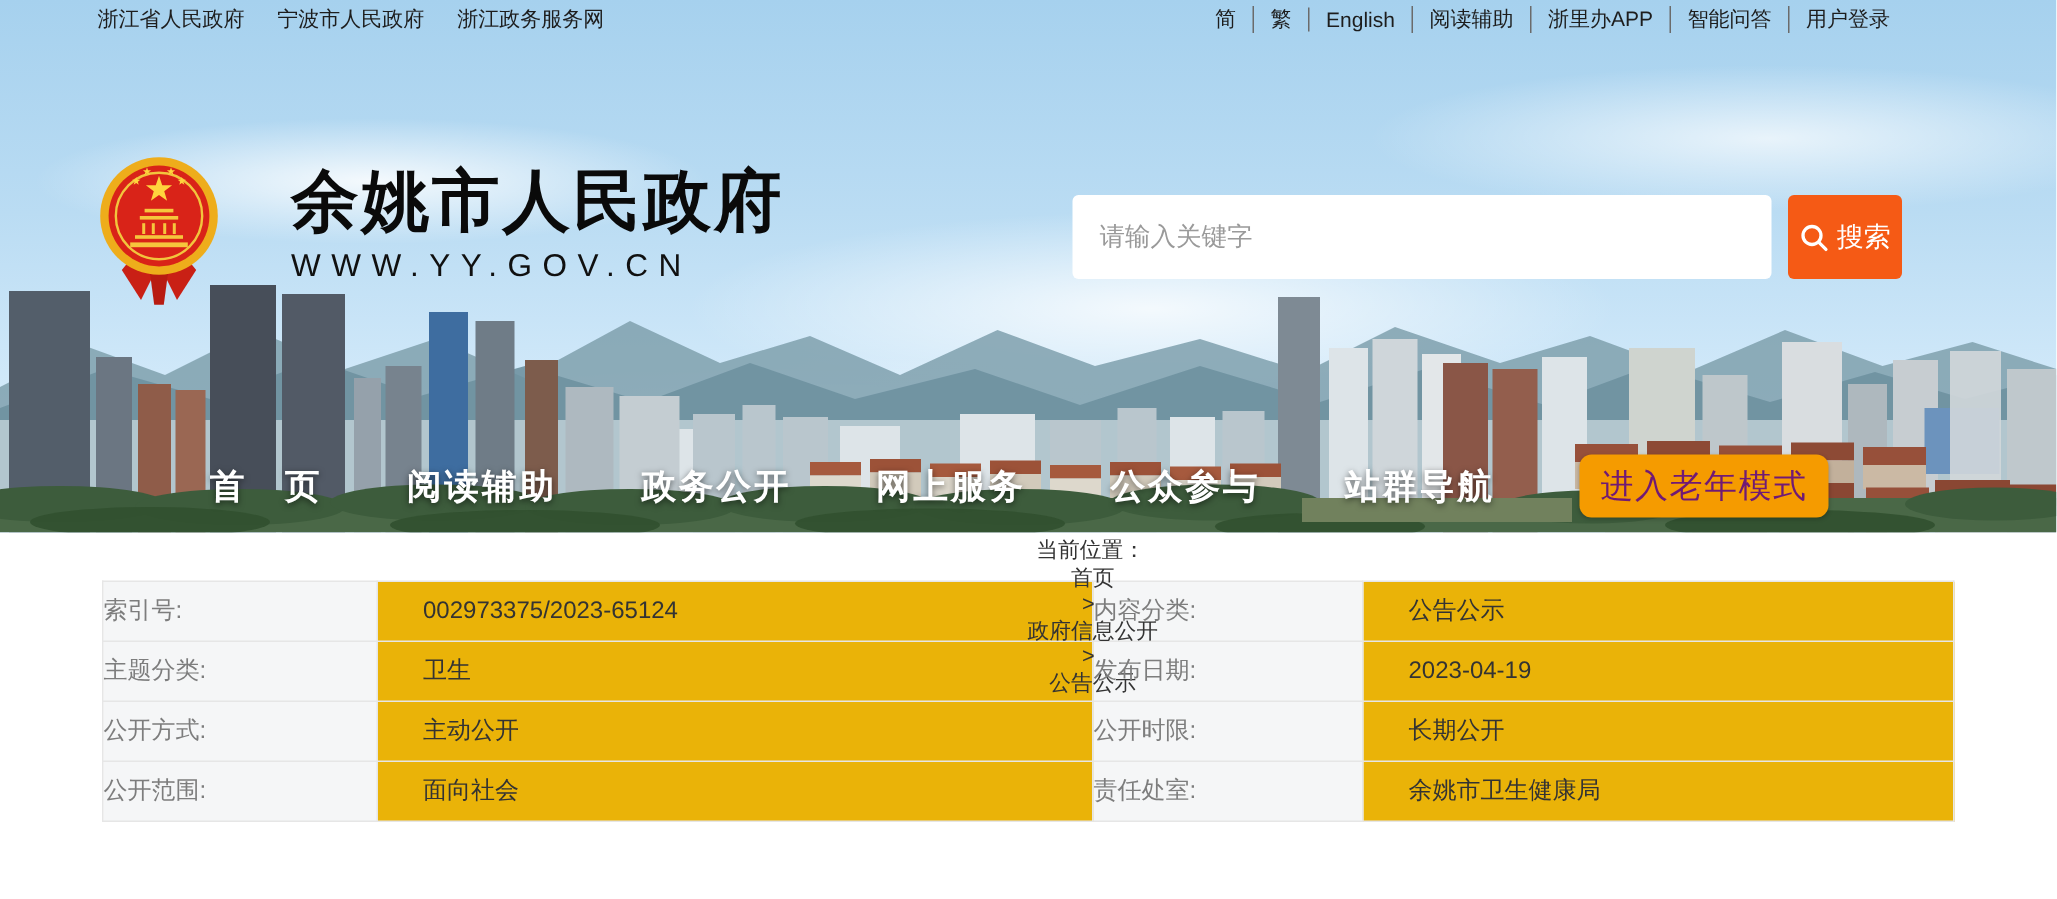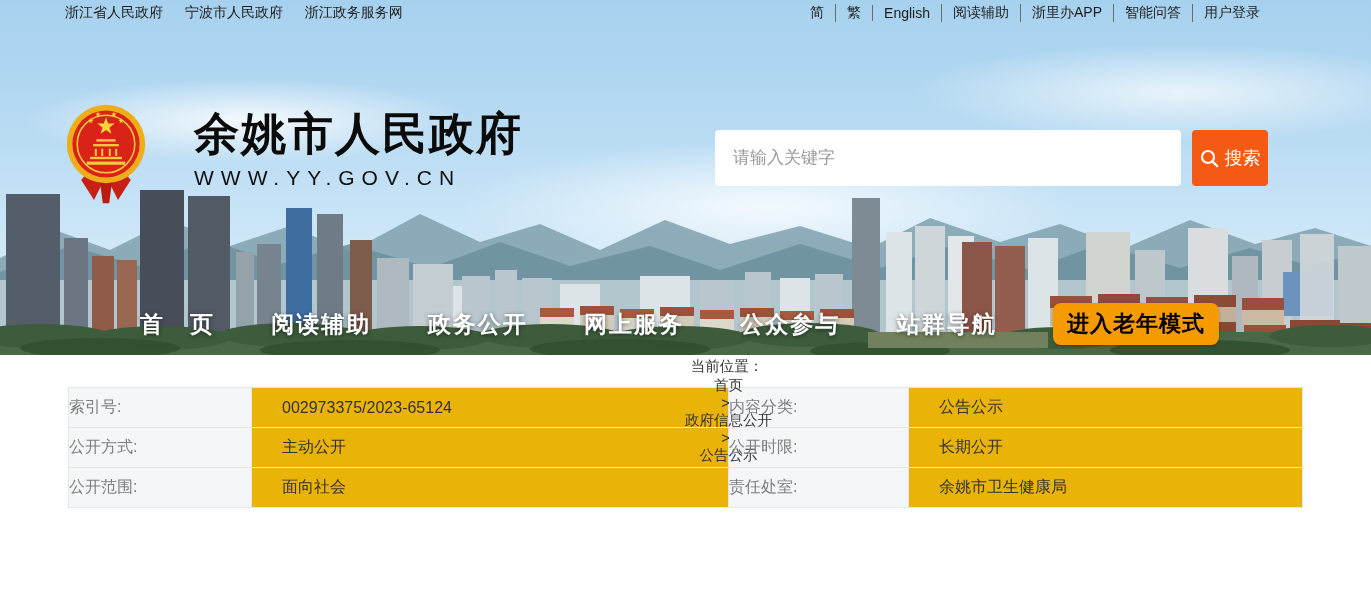--- a/index.html
+++ b/index.html
@@ -44,21 +44,21 @@
   .search-btn { position:absolute; left:477px; top:0; width:76px; height:56px; border:none;
     border-radius:4px; background:#f55a15; color:#fff; font-size:18px; cursor:pointer;
     display:flex; align-items:center; justify-content:center; gap:6px;
     font-family:"Liberation Sans","DejaVu Sans",sans-serif; }
 
   
   .mainnav { position:absolute; left:140px; right:152px; top:301px; height:46px;
     display:flex; justify-content:space-between; align-items:center; }
   .nav-link { color:#fff; font-size:23px; font-weight:bold; letter-spacing:2px;
     text-decoration:none; cursor:pointer; text-shadow:0 1px 4px rgba(0,0,0,.55); white-space:pre; }
-  .elder-btn { background:#f59b00; color:#000000; font-size:22px; font-weight:bold; border:none;
+  .elder-btn { background:#f59b00; color:#701a75; font-size:22px; font-weight:normal; border:none;
     border-radius:8px; padding:6px 14px; cursor:pointer; letter-spacing:1px;
     box-shadow:0 1px 3px rgba(0,0,0,.25); font-family:"Liberation Sans","DejaVu Sans",sans-serif; }
 
   
   .breadcrumb { display:flex; align-items:center; height:29px; margin-top:2px;
     padding-left:86px; font-size:14.5px; color:#333;flex-direction:column; }
   .crumb-home-icon { margin-right:7px; display:block; }
   .breadcrumb a { color:#333; text-decoration:none; cursor:pointer; }
   .crumb-sep { margin:0 7px 0 1px; color:#333; }
   .crumb-prefix { margin-right:3px; }
@@ -285,20 +285,26 @@
 
   <table class="info-table">
     <tbody>
         <tr>
       <td class="cell-label col-l1">索引号:</td>
       <td class="cell-value col-v1">002973375/2023-65124</td>
       <td class="cell-label col-l2">内容分类:</td>
       <td class="cell-value col-v2">公告公示</td>
     </tr>
     <tr>
+      <td class="cell-label">主题分类:</td>
+      <td class="cell-value">卫生</td>
+      <td class="cell-label">发布日期:</td>
+      <td class="cell-value">2023-04-19</td>
+    </tr>
+    <tr>
       <td class="cell-label">公开方式:</td>
       <td class="cell-value">主动公开</td>
       <td class="cell-label">公开时限:</td>
       <td class="cell-value">长期公开</td>
     </tr>
     <tr>
       <td class="cell-label">公开范围:</td>
       <td class="cell-value">面向社会</td>
       <td class="cell-label">责任处室:</td>
       <td class="cell-value">余姚市卫生健康局</td>

